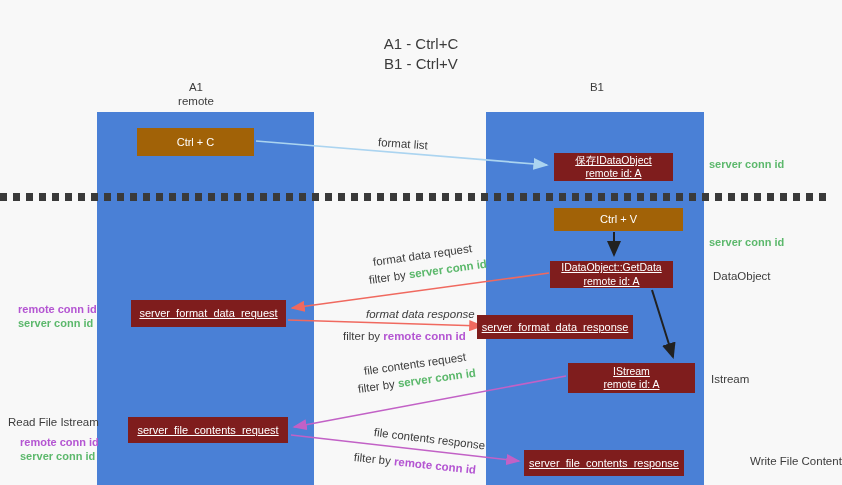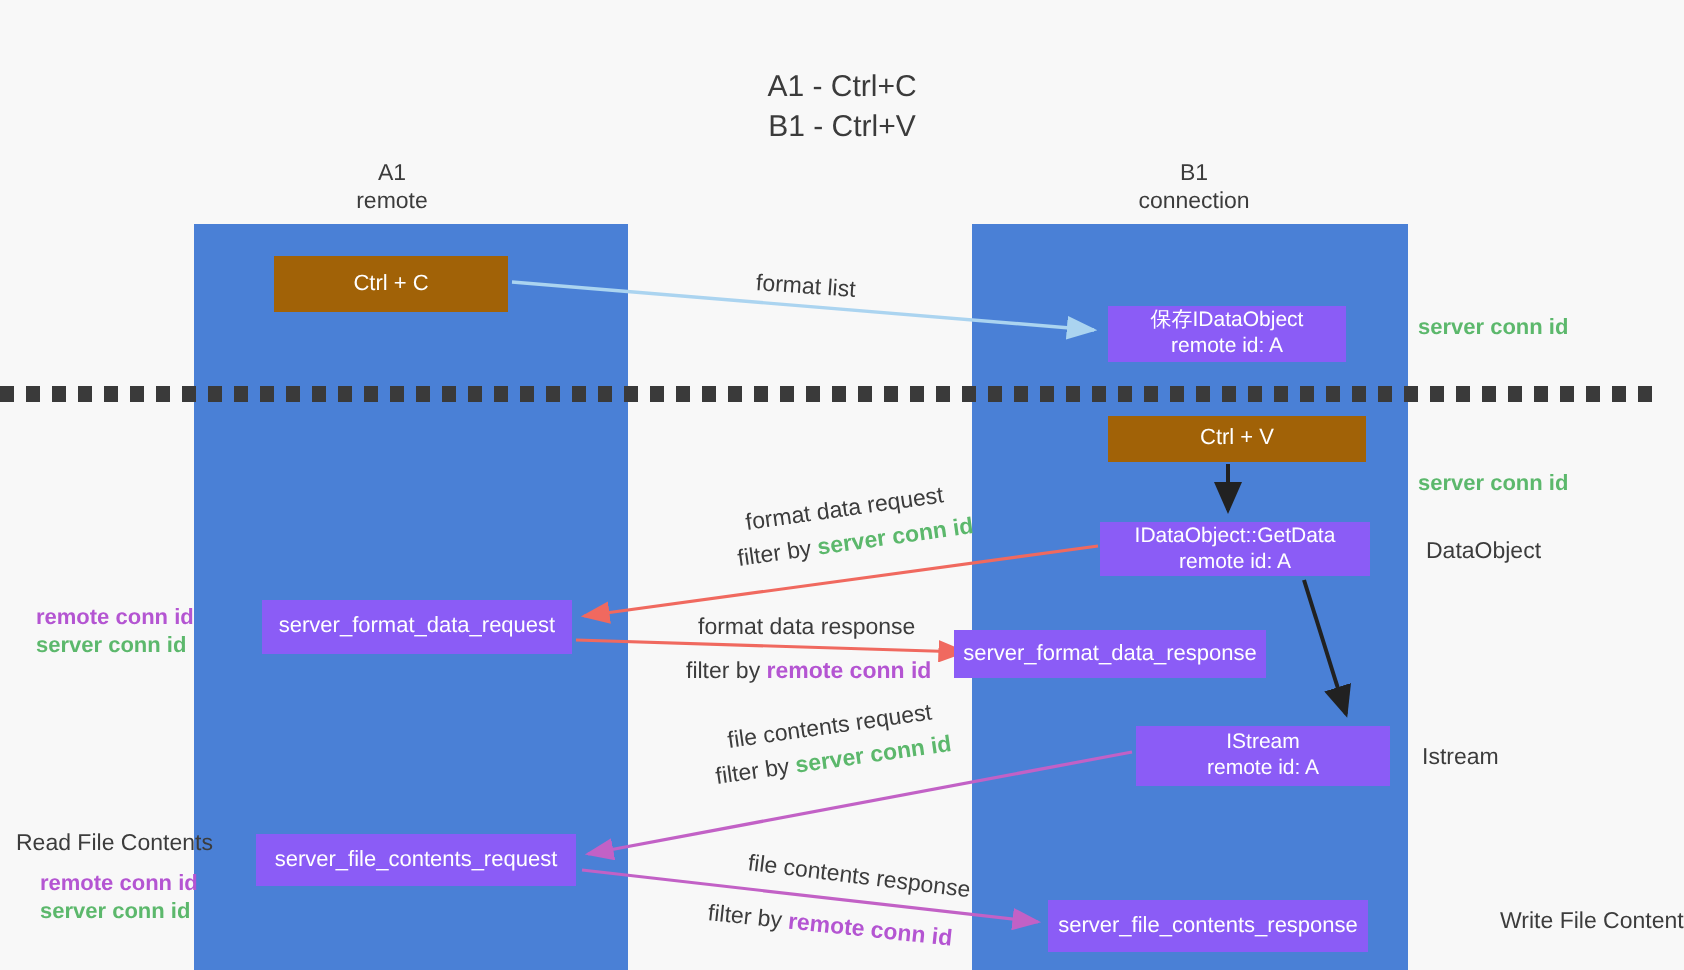--- a/index.html
+++ b/index.html
@@ -25,25 +25,25 @@
     position:absolute; left:0; top:169px; width:830px; height:8px;
     background:repeating-linear-gradient(90deg,#3a3a3a 0 7px,transparent 7px 13px);
   }
   .bottom-edge { position:absolute; left:0; top:482px; width:842px; height:2px; background:#dbe4f0; }
   .node {
     position:absolute; display:flex; flex-direction:column; justify-content:center;
     align-items:center; color:#ffffff; text-align:center; font-size:11px; line-height:13px;
   }
   .node.small { font-size:10.5px; }
   .green  { background:#a16207; }
-  .orange { background:#8b5cf6; }
+  .orange { background:#7f1d1d;text-decoration:underline; }
   #node-ctrl-c      { left:137px; top:104px; width:117px; height:28px; }
   #node-save        { left:554px; top:129px; width:119px; height:28px; }
   #node-ctrl-v      { left:554px; top:184px; width:129px; height:23px; }
-  #node-getdata     { left:550px; top:237px; width:135px; height:27px; }
+  #node-getdata     { left:550px; top:237px; width:123px; height:27px;justify-content:space-between; }
   #node-format-req  { left:131px; top:276px; width:155px; height:27px; }
   #node-format-resp { left:477px; top:291px; width:156px; height:24px; }
   #node-istream     { left:568px; top:339px; width:127px; height:30px; }
   #node-file-req    { left:128px; top:393px; width:160px; height:26px; }
   #node-file-resp   { left:524px; top:426px; width:160px; height:26px; }
   .slabel { position:absolute; font-size:11px; white-space:nowrap; }
   .slabel.dark { font-size:11.5px; color:#3c3c3c; }
   .bold-green  { color:#5cb86c; font-weight:bold; }
   .bold-purple { color:#b455d2; font-weight:bold; }
   #lbl-server-conn-1 { left:709px; top:134px; }
@@ -55,21 +55,21 @@
   .label-pair { position:absolute; font-size:11px; line-height:14px; }
   #lbl-pair-1 { left:18px; top:278px; }
   #lbl-pair-2 { left:20px; top:411px; }
   .flabel {
     position:absolute; font-size:11.5px; color:#3c3c3c; white-space:nowrap;
     transform-origin:left center;
   }
   #fl-format-list    { left:378px; top:112px; transform:rotate(4deg); }
   #fl-fdr            { left:373px; top:232px; transform:rotate(-8deg); }
   #fl-fdr-filter     { left:369px; top:250px; transform:rotate(-8deg); }
-  #fl-fdresp         { left:349px; top:284px; }
+  #fl-fdresp         { left:366px; top:284px;font-style:italic; }
   #fl-fdresp-filter  { left:343px; top:306px; }
   #fl-fcr            { left:364px; top:341px; transform:rotate(-8deg); }
   #fl-fcr-filter     { left:358px; top:359px; transform:rotate(-8deg); }
   #fl-fcresp         { left:374px; top:402px; transform:rotate(7deg); }
   #fl-fcresp-filter  { left:354px; top:427px; transform:rotate(6deg); }
   .arrows { position:absolute; left:0; top:0; width:842px; height:485px; pointer-events:none; }
 </style>
 </head>
 <body>
 
@@ -79,21 +79,20 @@
     <div>A1 - Ctrl+C</div>
     <div>B1 - Ctrl+V</div>
   </div>
 
   <div class="colhead" id="head-a1">
     <div>A1</div>
     <div>remote</div>
   </div>
   <div class="colhead" id="head-b1">
     <div>B1</div>
-    <div>connection</div>
   </div>
 
   <div class="lifeline" id="lifeline-a1"></div>
   <div class="lifeline" id="lifeline-b1"></div>
 
   <div class="divider"></div>
   <div class="bottom-edge"></div>
 
   <svg class="arrows" viewBox="0 0 842 485">
     <defs>
@@ -153,21 +152,21 @@
   <div class="slabel bold-green" id="lbl-server-conn-1">server conn id</div>
   <div class="slabel bold-green" id="lbl-server-conn-2">server conn id</div>
   <div class="slabel dark" id="lbl-dataobject">DataObject</div>
   <div class="slabel dark" id="lbl-istream">Istream</div>
   <div class="slabel dark" id="lbl-write-file">Write File Contents</div>
 
   <div class="label-pair" id="lbl-pair-1">
     <div class="bold-purple">remote conn id</div>
     <div class="bold-green">server conn id</div>
   </div>
-  <div class="slabel dark" id="lbl-read-file">Read File Contents</div>
+  <div class="slabel dark" id="lbl-read-file">Read File Istream</div>
   <div class="label-pair" id="lbl-pair-2">
     <div class="bold-purple">remote conn id</div>
     <div class="bold-green">server conn id</div>
   </div>
 
   <div class="flabel" id="fl-format-list">format list</div>
 
   <div class="flabel" id="fl-fdr">format data request</div>
   <div class="flabel" id="fl-fdr-filter">
     <span>filter by </span><span class="bold-green">server conn id</span>

